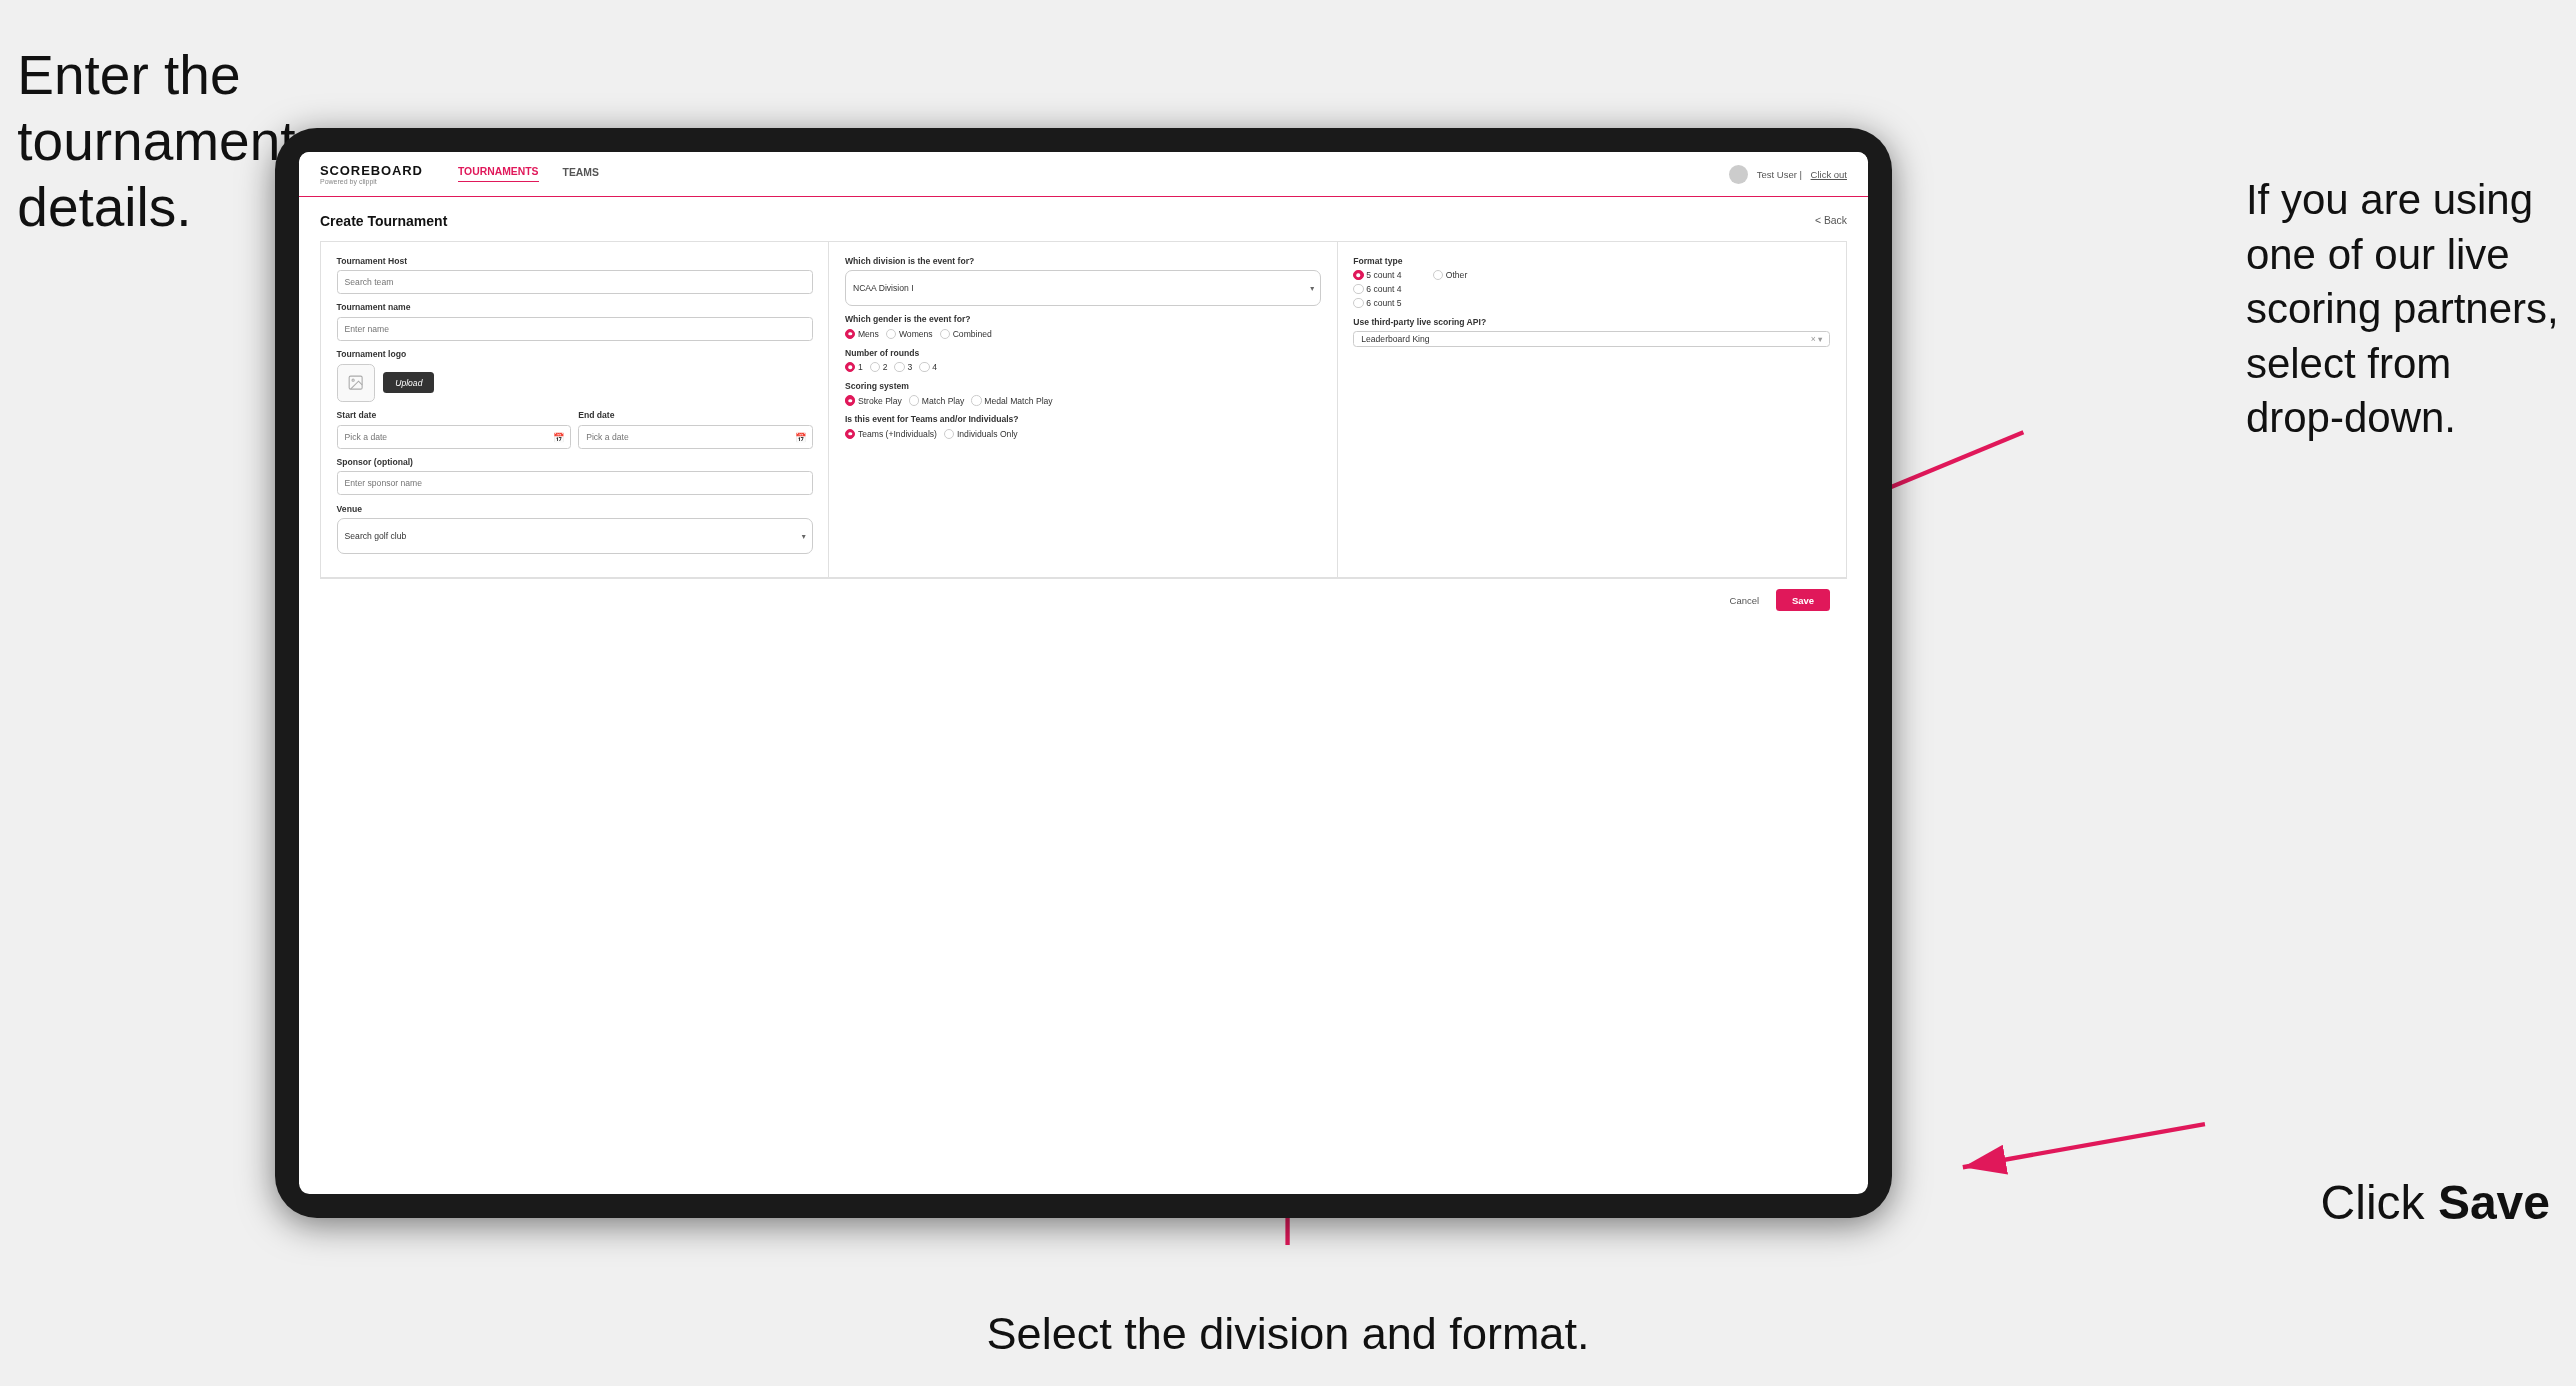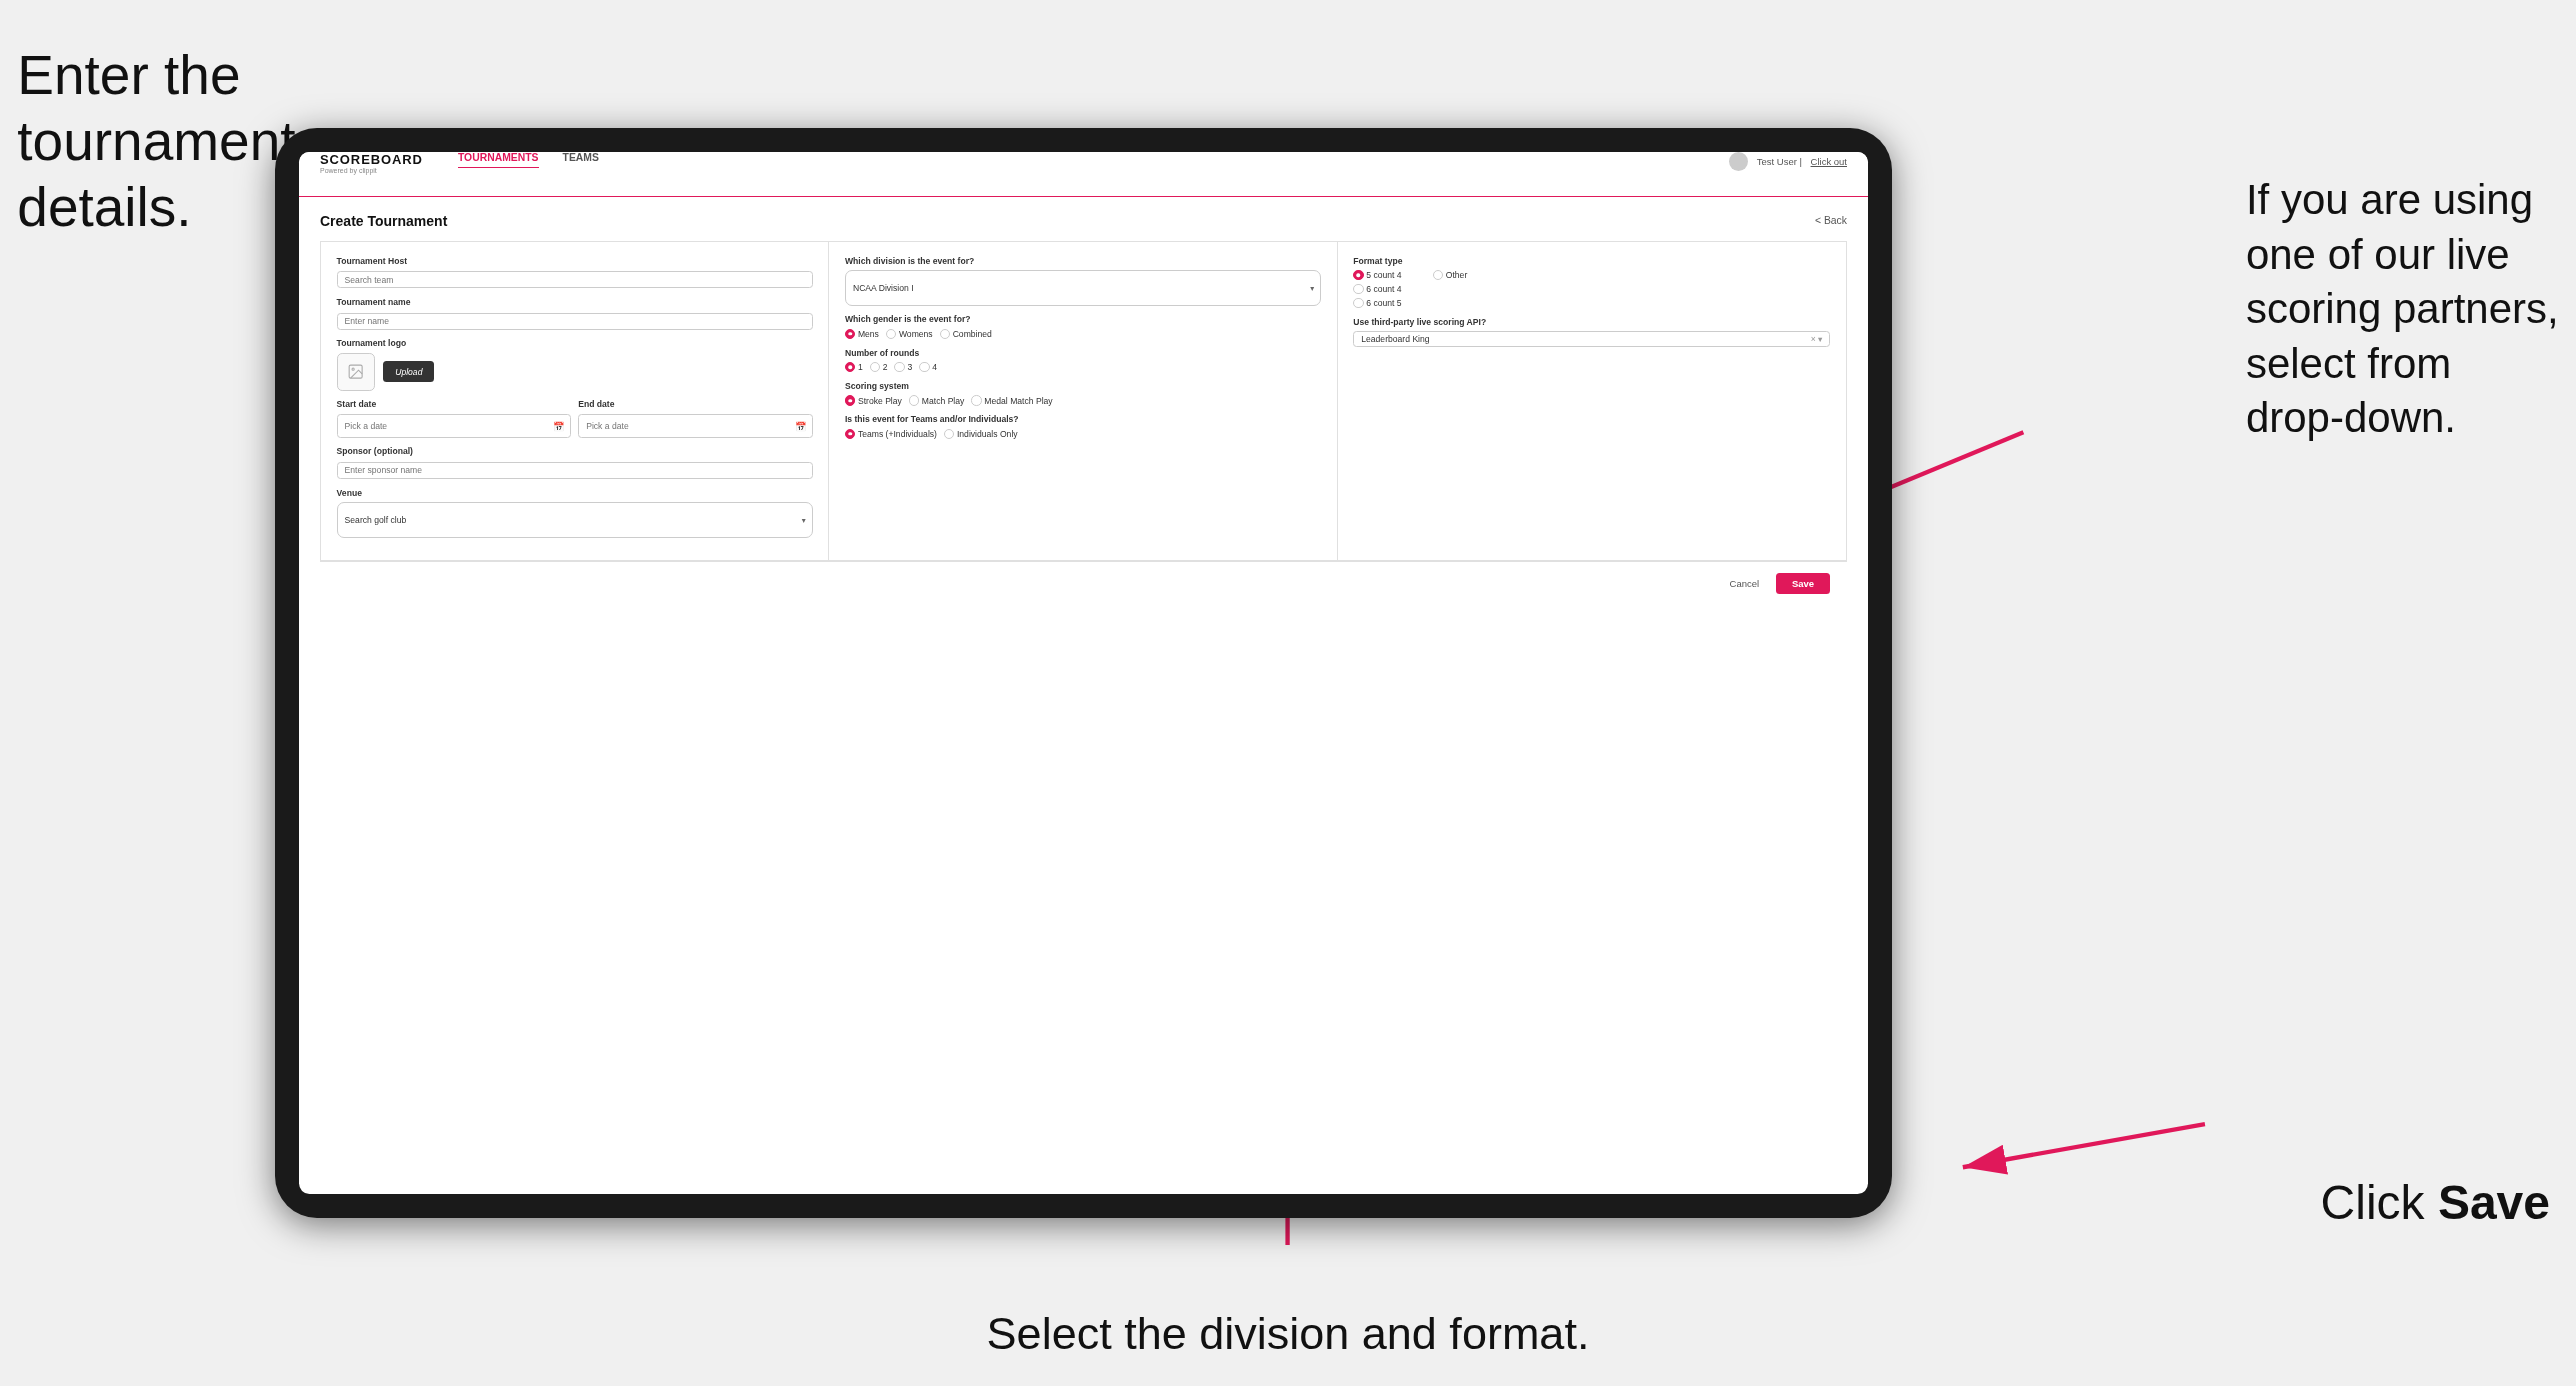--- a/index.html
+++ b/index.html
@@ -30,22 +30,22 @@
       right: 24px;
       bottom: 24px;
       background: #fff;
       border-radius: 10.4px;
       overflow: hidden;
     }
 
     
     .navbar {
       display: flex;
-      align-items: flex-start;
-      padding: 0 21px;
+      align-items: center;
+      padding: 8px 21px;
       height: 45px;
       background: #fff;
       border-bottom: 1.7px solid #e0185a;
     }
     .brand {
       display: flex;
       flex-direction: column;
       margin-right: 35px;
     }
     .brand-name {
@@ -135,21 +135,21 @@
     .field-label {
       font-size: 8.6px;
       font-weight: 600;
       color: #333;
       margin-bottom: 4.3px;
       display: block;
     }
 
     .text-input {
       width: 100%;
-      height: 17px;
+      height: 24px;
       border: 0.9px solid #ccc;
       border-radius: 3.5px;
       padding: 0 7px;
       font-size: 8.6px;
       color: #999;
       background: #fff;
       margin-bottom: 8.6px;
     }
     .text-input:last-child { margin-bottom: 0; }
 

